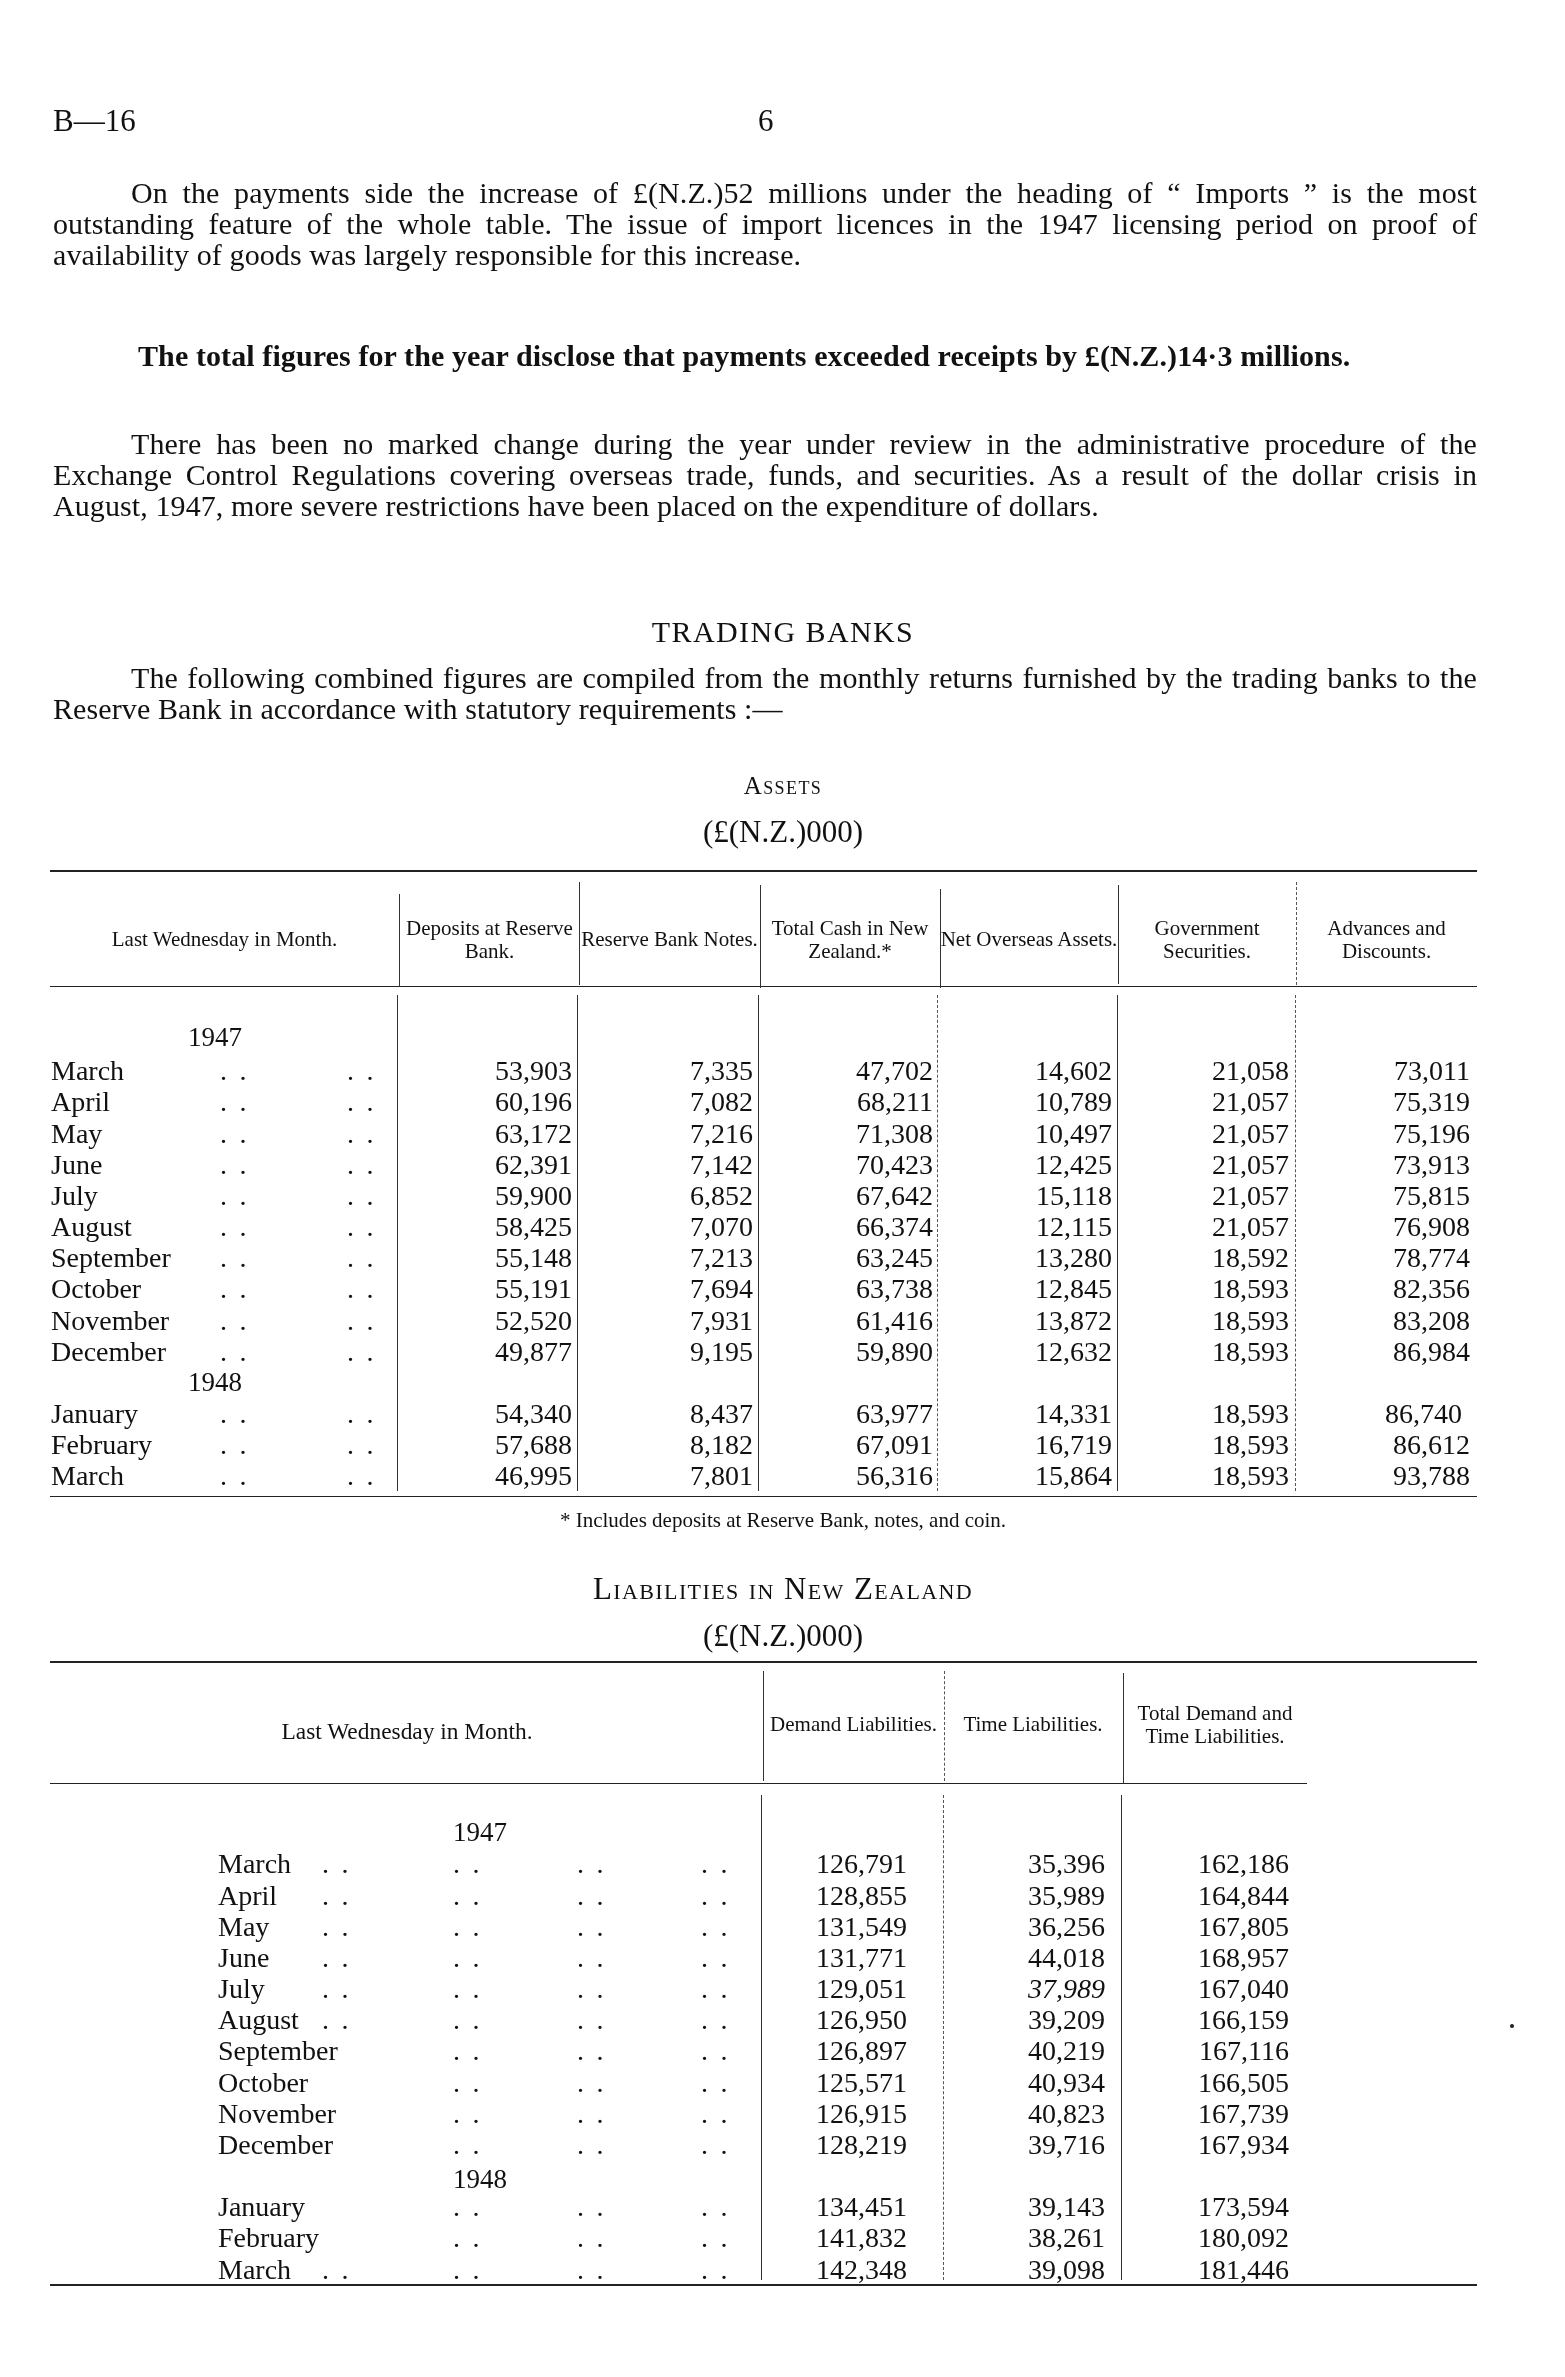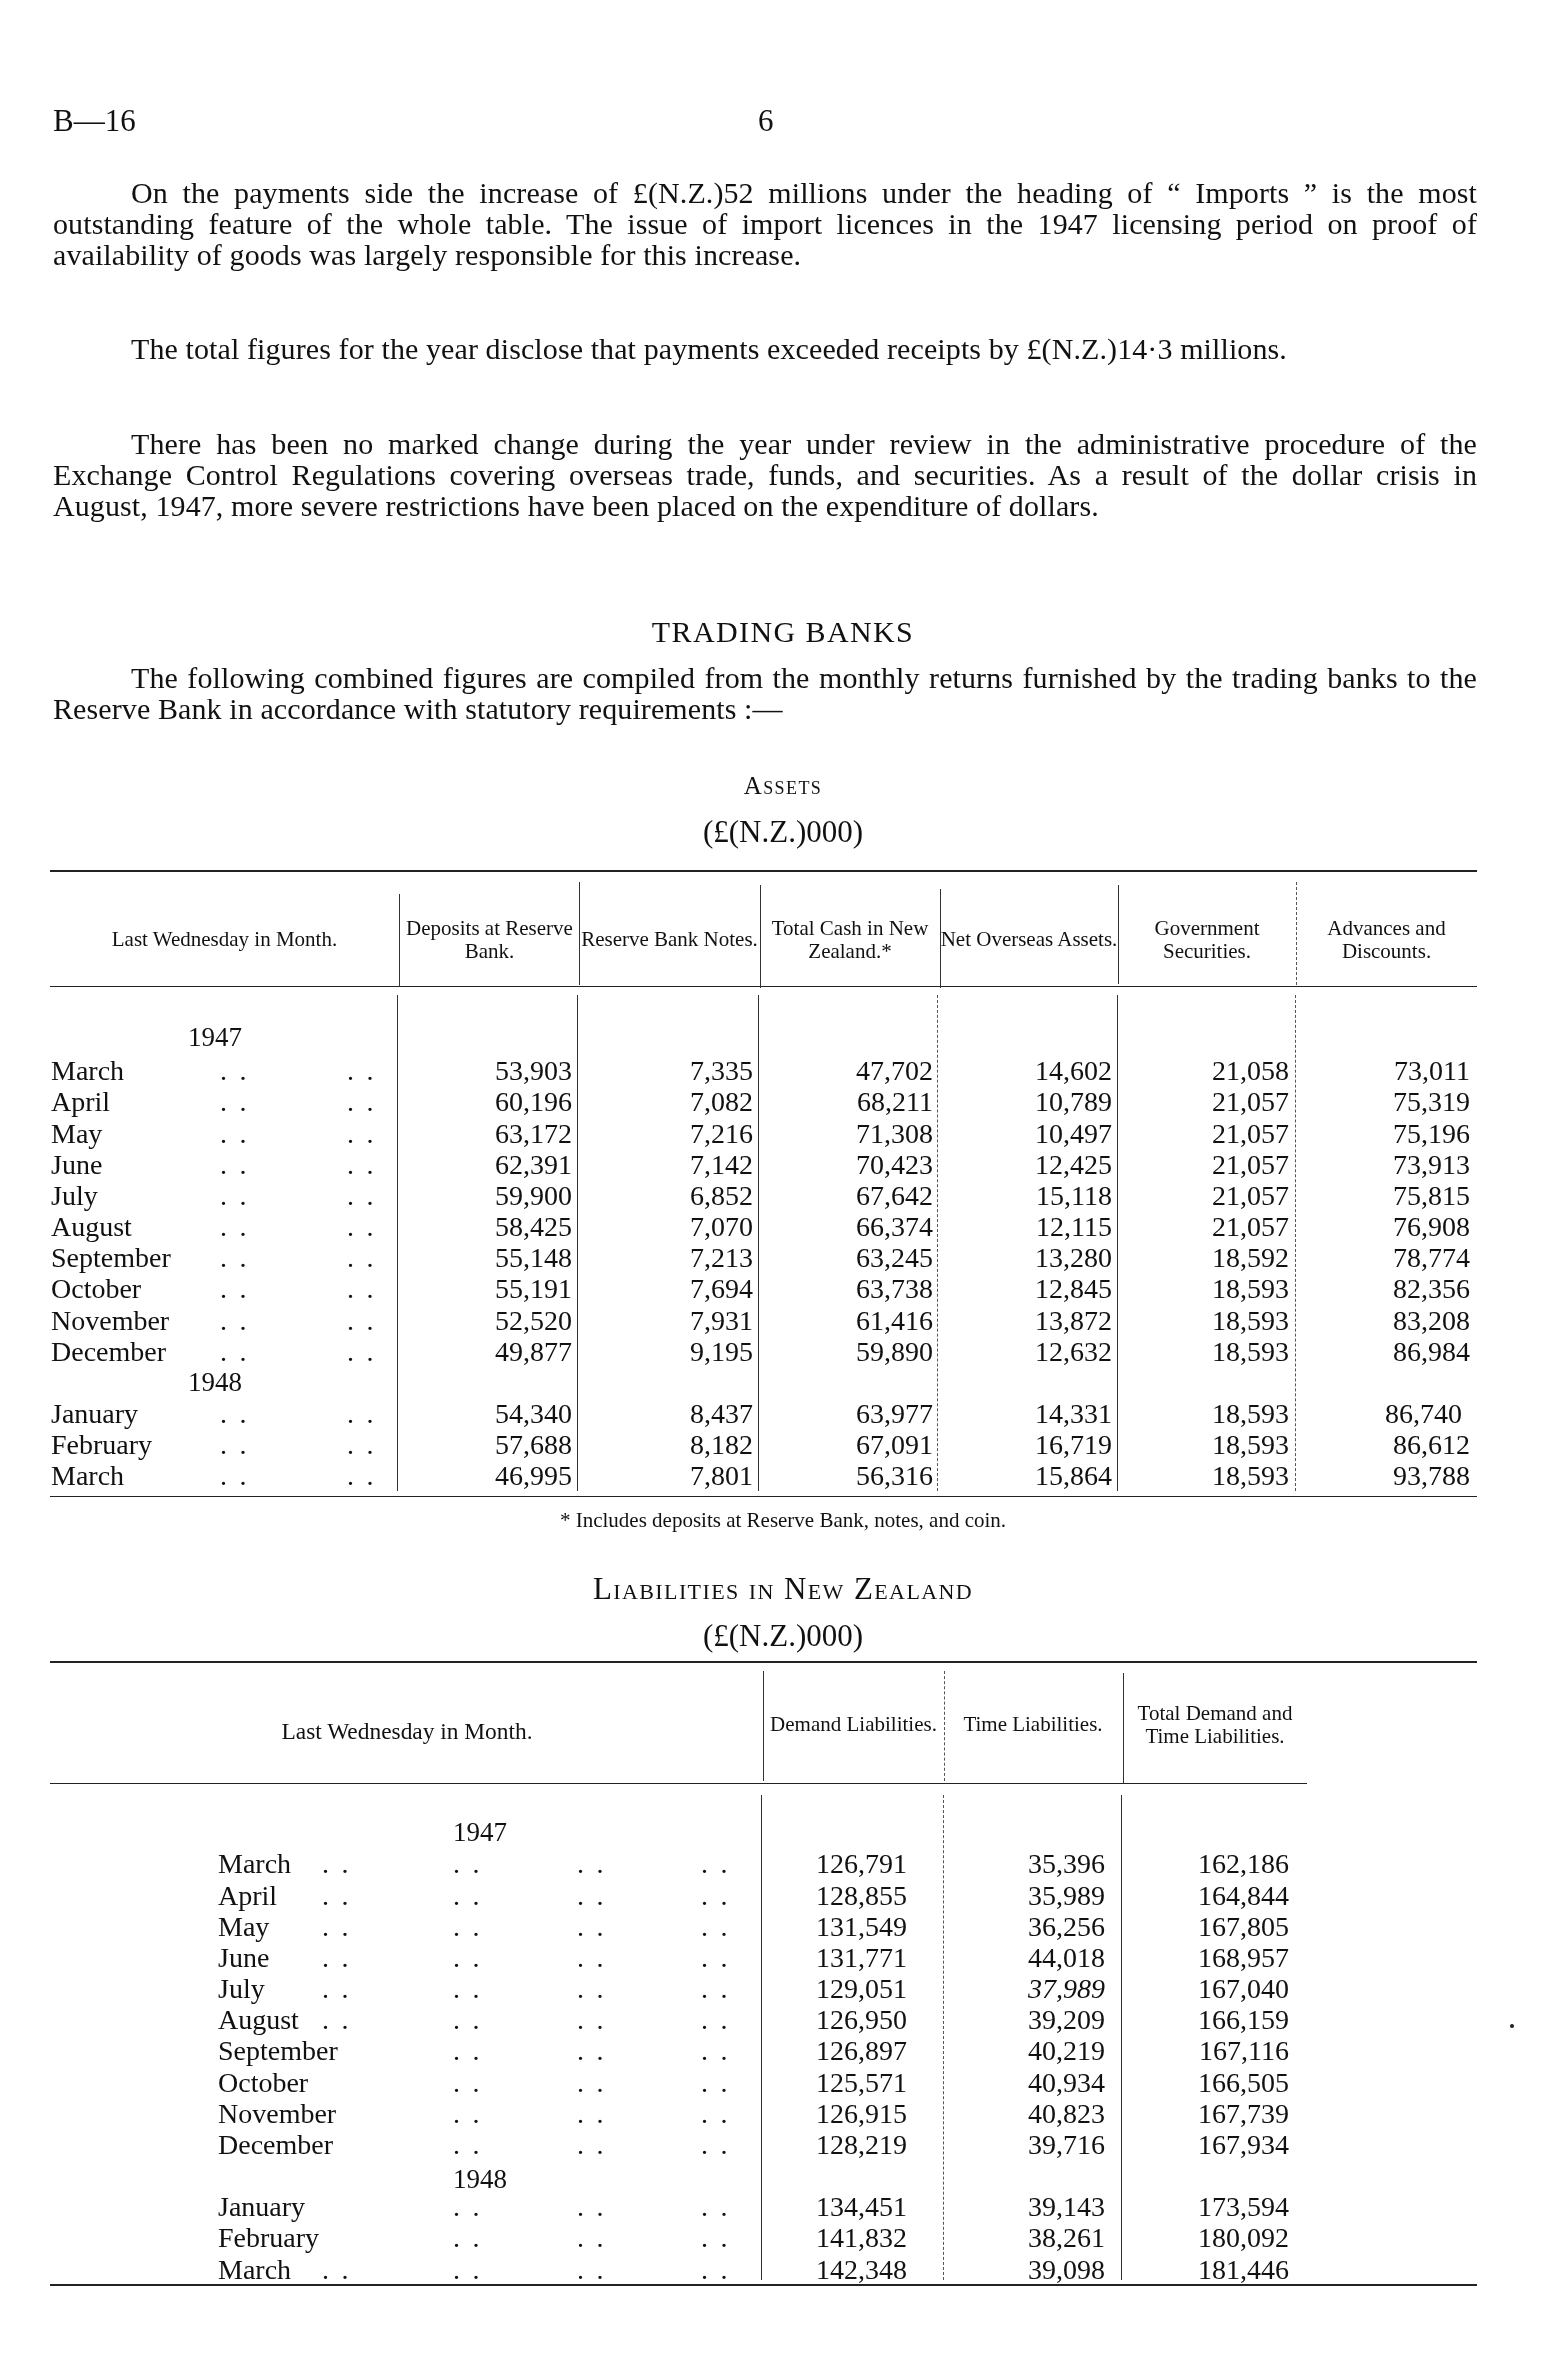--- a/index.html
+++ b/index.html
@@ -29,21 +29,21 @@
   .dots { position: absolute; top: 0; letter-spacing: 2.8px; }
   .year { position: absolute; font-size: 27px; }
 </style>
 </head>
 <body>
 
 <div class="abs hdr" style="left:53px;">B—16</div>
 <div class="abs hdr" style="left:758px;">6</div>
 
 <p class="para" style="top:177px; margin:0;">On the payments side the increase of £(N.Z.)52 millions under the heading of “ Imports ” is the most outstanding feature of the whole table. The issue of import licences in the 1947 licensing period on proof of availability of goods was largely responsible for this increase.</p>
-<p class="para" style="top:333px; margin:0;">The total figures for the year disclose that payments exceeded receipts by £(N.Z.)14·3 millions.</p>
+<p class="para" style="top:333px; margin:7px;font-weight:bold;">The total figures for the year disclose that payments exceeded receipts by £(N.Z.)14·3 millions.</p>
 <p class="para" style="top:428px; margin:0;">There has been no marked change during the year under review in the administrative procedure of the Exchange Control Regulations covering overseas trade, funds, and securities. As a result of the dollar crisis in August, 1947, more severe restrictions have been placed on the expenditure of dollars.</p>
 
 <div class="center sc" style="top:615px; font-size:30px;">TRADING BANKS</div>
 <p class="para" style="top:662px; margin:0;">The following combined figures are compiled from the monthly returns furnished by the trading banks to the Reserve Bank in accordance with statutory requirements :—</p>
 
 <div class="center sc" style="top:772px; font-size:25px;">Assets</div>
 <div class="center" style="top:814px; font-size:31px;">(£(N.Z.)000)</div>
 
 <div id="assets-table">
   <div class="rule" style="left:50px; width:1427px; top:870px;"></div>

